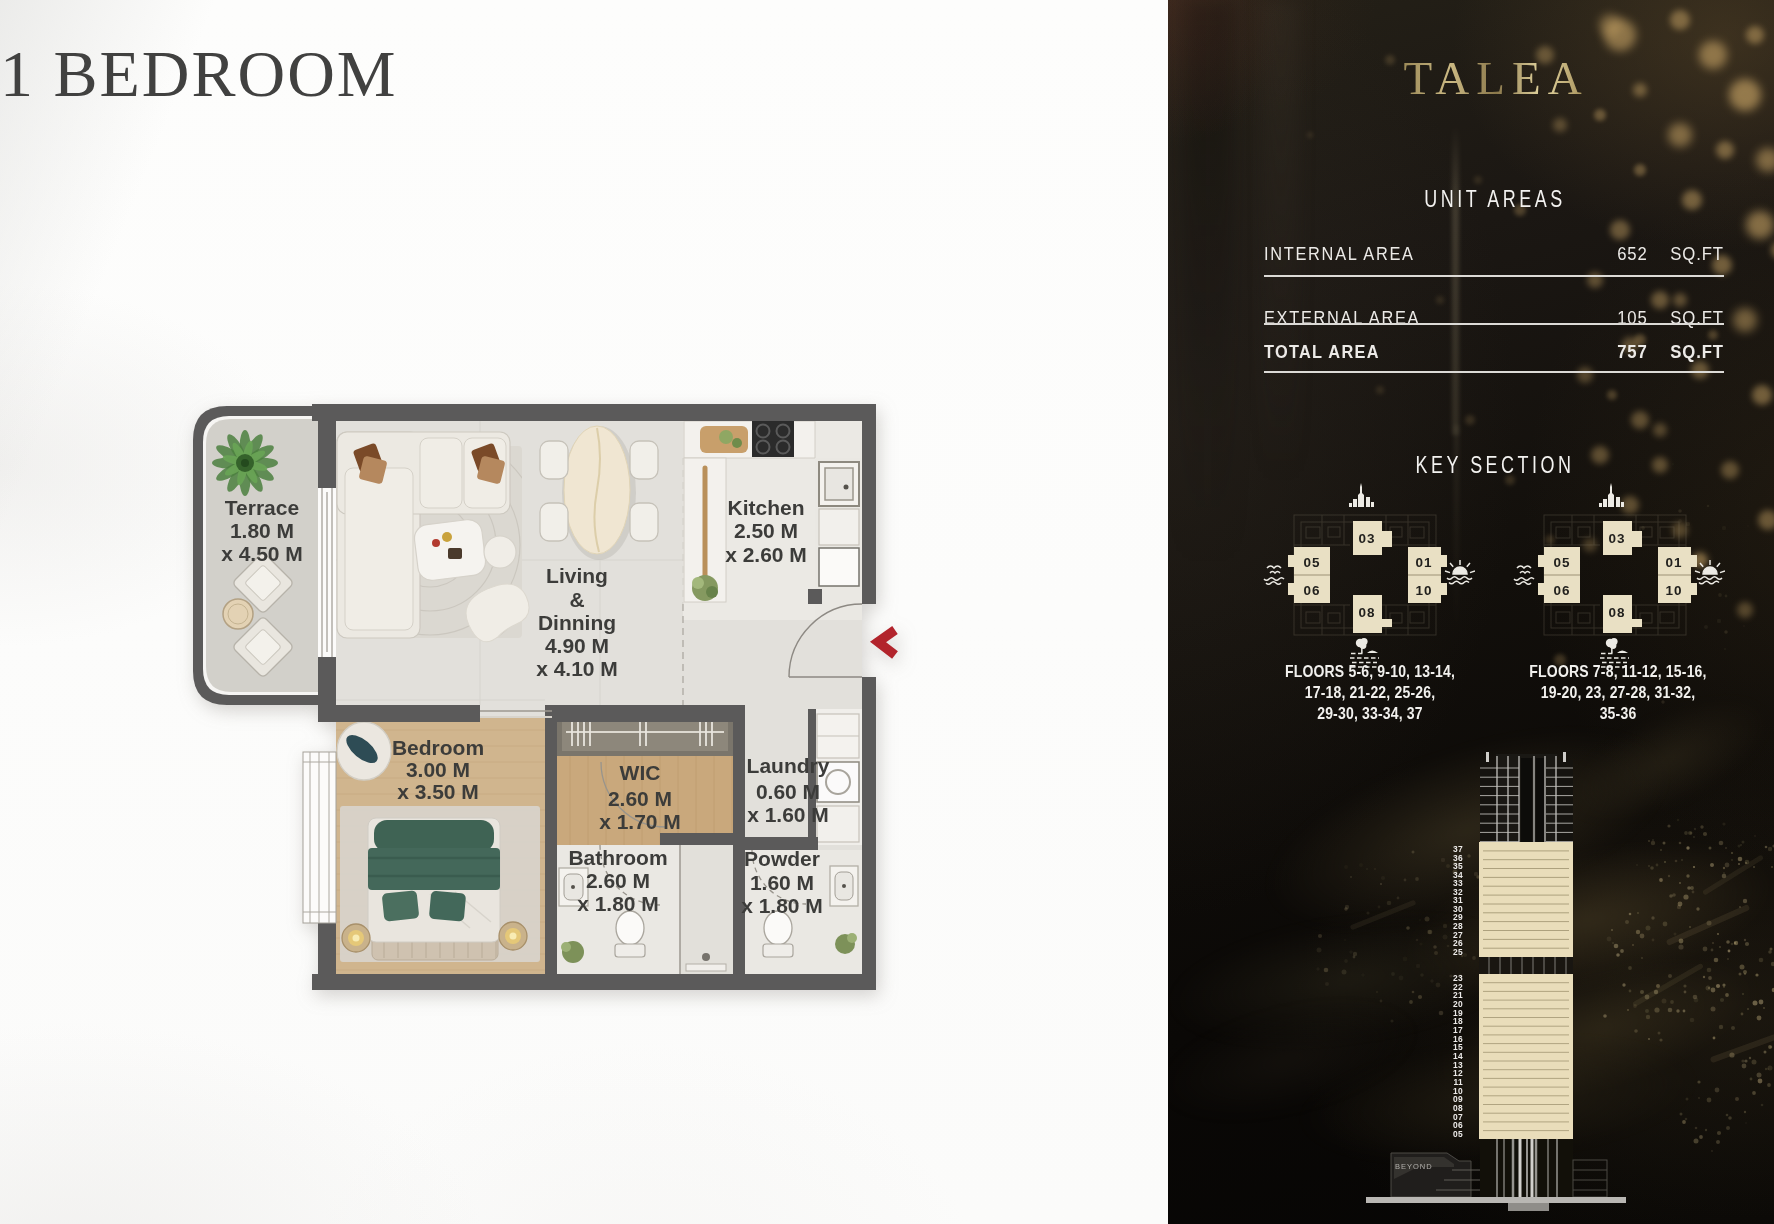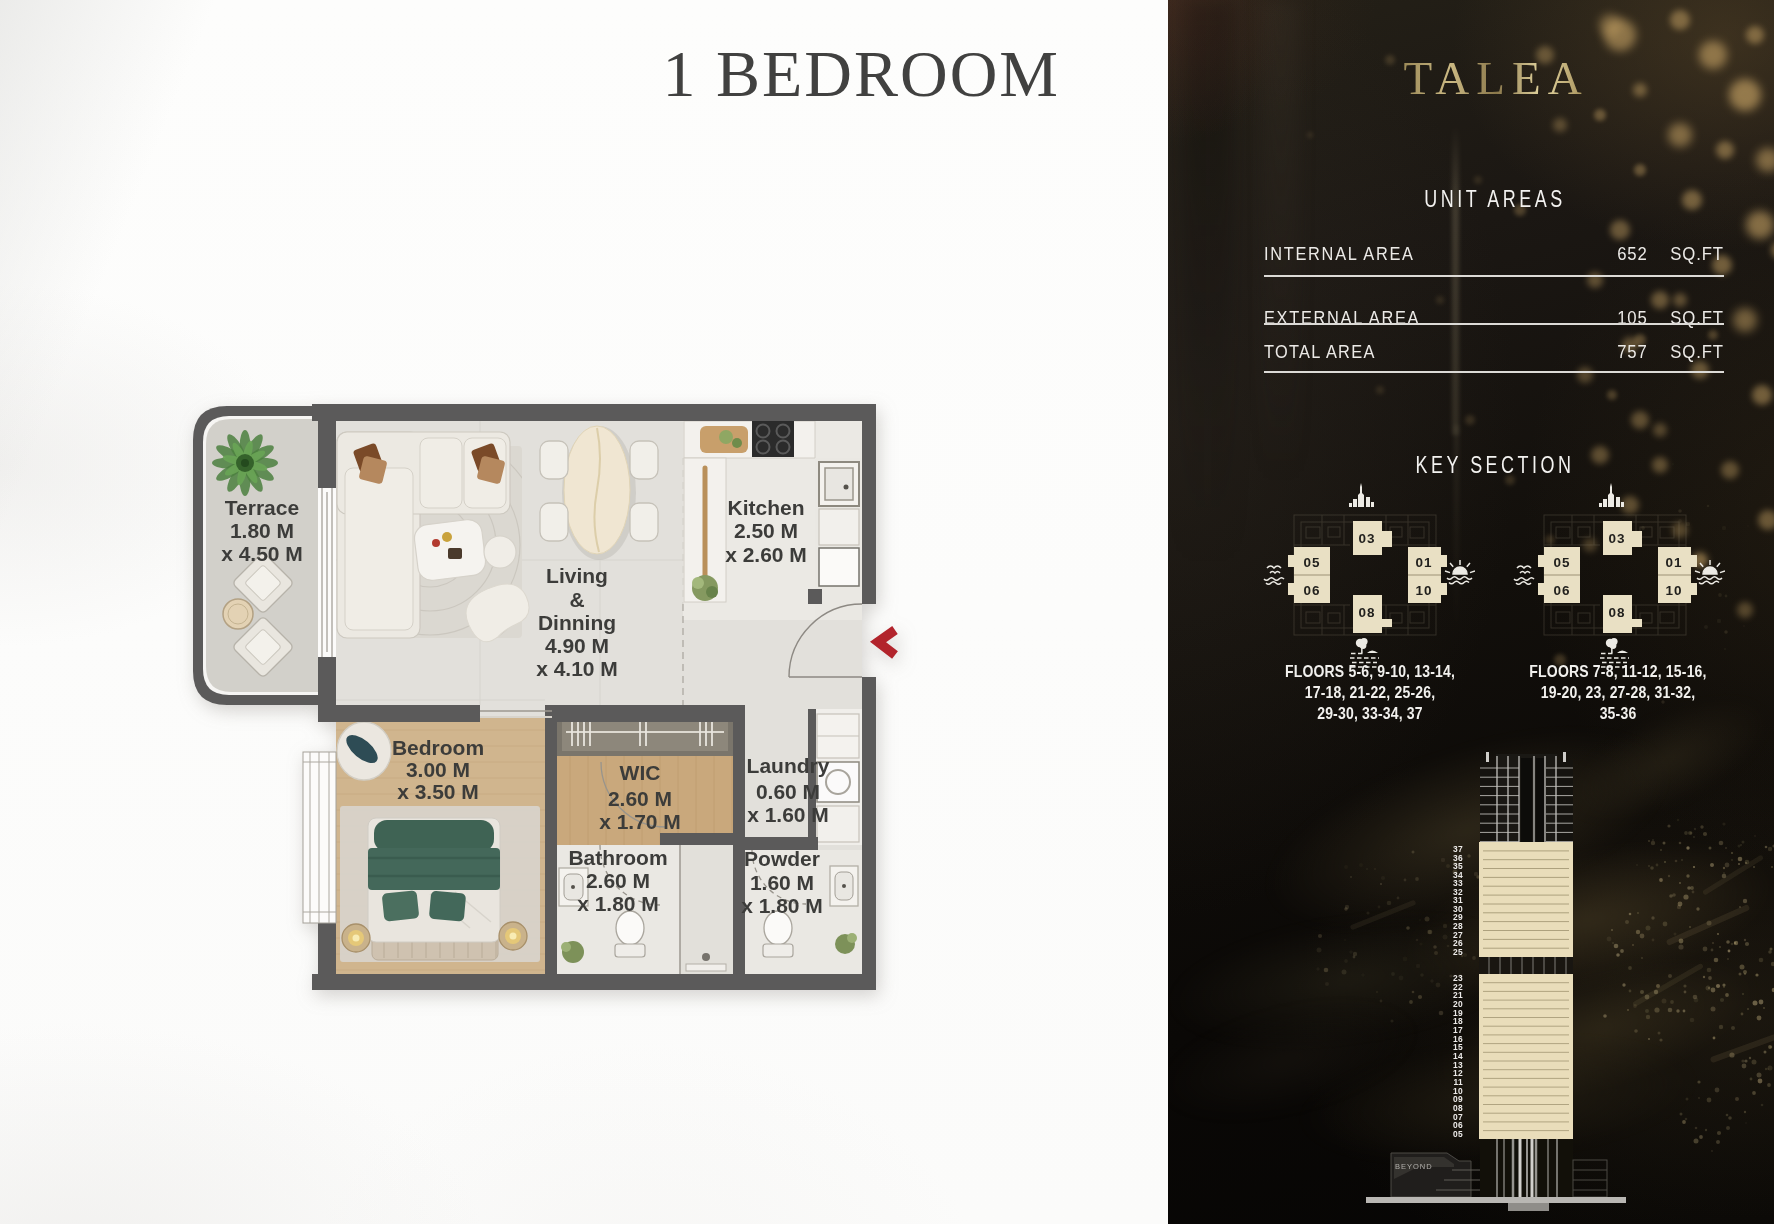--- a/index.html
+++ b/index.html
@@ -5,21 +5,21 @@
 html,body{width:1774px;height:1224px;overflow:hidden}
 body{font-family:"Liberation Sans",sans-serif;background:#fbfbfa}
 #page{position:relative;width:1774px;height:1224px;background:#fcfcfb;overflow:hidden}
 #page:before{content:"";position:absolute;left:0;top:0;width:1168px;height:1224px;
  background:
   linear-gradient(112deg, rgba(226,226,224,.65) 0%, rgba(255,255,255,0) 13%),
   radial-gradient(ellipse 420px 260px at 0% 38%, rgba(233,232,230,.6), rgba(255,255,255,0) 70%),
   radial-gradient(ellipse 600px 340px at 6% 103%, rgba(236,235,233,.65), rgba(255,255,255,0) 70%),
   radial-gradient(ellipse 500px 400px at 55% 108%, rgba(242,241,239,.5), rgba(255,255,255,0) 70%),
   linear-gradient(180deg,#fdfdfc,#fbfbfa)}
-.title{position:absolute;left:0;top:36px;width:1060px;text-align:right;
+.title{position:absolute;left:0;top:36px;width:1060px;text-align:left;
  font-family:"Liberation Serif",serif;font-size:66px;font-weight:400;color:#414140;letter-spacing:2px}
 .subtitle{position:absolute;left:0;top:106px;width:1064px;text-align:center;
  font-size:24px;color:#5d5d45;letter-spacing:8px;font-weight:400}
 #panel{position:absolute;left:1168px;top:0;width:606px;height:1224px;overflow:hidden;
  background:
   radial-gradient(ellipse 420px 330px at 92% 3%, rgba(105,82,46,.4), rgba(0,0,0,0) 65%),
   radial-gradient(ellipse 500px 600px at 108% 42%, rgba(70,56,32,.25), rgba(0,0,0,0) 60%),
   radial-gradient(ellipse 700px 450px at 95% 83%, rgba(62,52,32,.35), rgba(0,0,0,0) 65%),
   radial-gradient(ellipse 300px 200px at 0% 0%, rgba(96,52,38,.18), rgba(0,0,0,0) 70%),
   radial-gradient(ellipse 500px 700px at 0% 35%, rgba(58,51,42,.32), rgba(0,0,0,0) 70%),
@@ -443,21 +443,21 @@
             <stop offset="1" stop-color="#a28c55"></stop>
 </linearGradient>
         </defs>
 <text x="100" y="44" text-anchor="middle" style="font-family:'Liberation Serif',serif;font-size:47px;letter-spacing:7px" fill="url(#gold)">TALEA</text>
 </svg>
       <div class="ua-title" style="top:186px;left:24px">UNIT AREAS</div>
       <div class="row" style="top:243px"><span class="lab">INTERNAL AREA</span><span class="num">652</span><span class="un">SQ.FT</span></div>
       <div class="hline" style="top:275px"></div>
       <div class="row" style="top:307px"><span class="lab">EXTERNAL AREA</span><span class="num">105</span><span class="un">SQ.FT</span></div>
       <div class="hline" style="top:323px"></div>
-      <div class="row" style="top:341px;font-weight:400;letter-spacing:1.5px"><span class="lab">TOTAL AREA</span><span class="num">757</span><span class="un">SQ.FT</span></div>
+      <div class="row" style="top:341px;font-weight:700;letter-spacing:1.5px"><span class="lab">TOTAL AREA</span><span class="num">757</span><span class="un">SQ.FT</span></div>
       <div class="hline" style="top:371px;height:2px"></div>
       <div class="ua-title" style="top:452px;left:24px">KEY SECTION</div>
       <svg style="position:absolute;left:87px;top:480px" width="220" height="190" viewBox="-39 -35 220 190">
         <g stroke="#7d7462" stroke-width="1" fill="none" opacity=".3">
           <rect x="0" y="0" width="142" height="120"></rect>
           <rect x="7" y="7" width="128" height="106"></rect>
           <line x1="28" y1="0" x2="28" y2="30"></line>
           <line x1="28" y1="90" x2="28" y2="120"></line>
           <line x1="50" y1="0" x2="50" y2="30"></line>
           <line x1="50" y1="90" x2="50" y2="120"></line>

